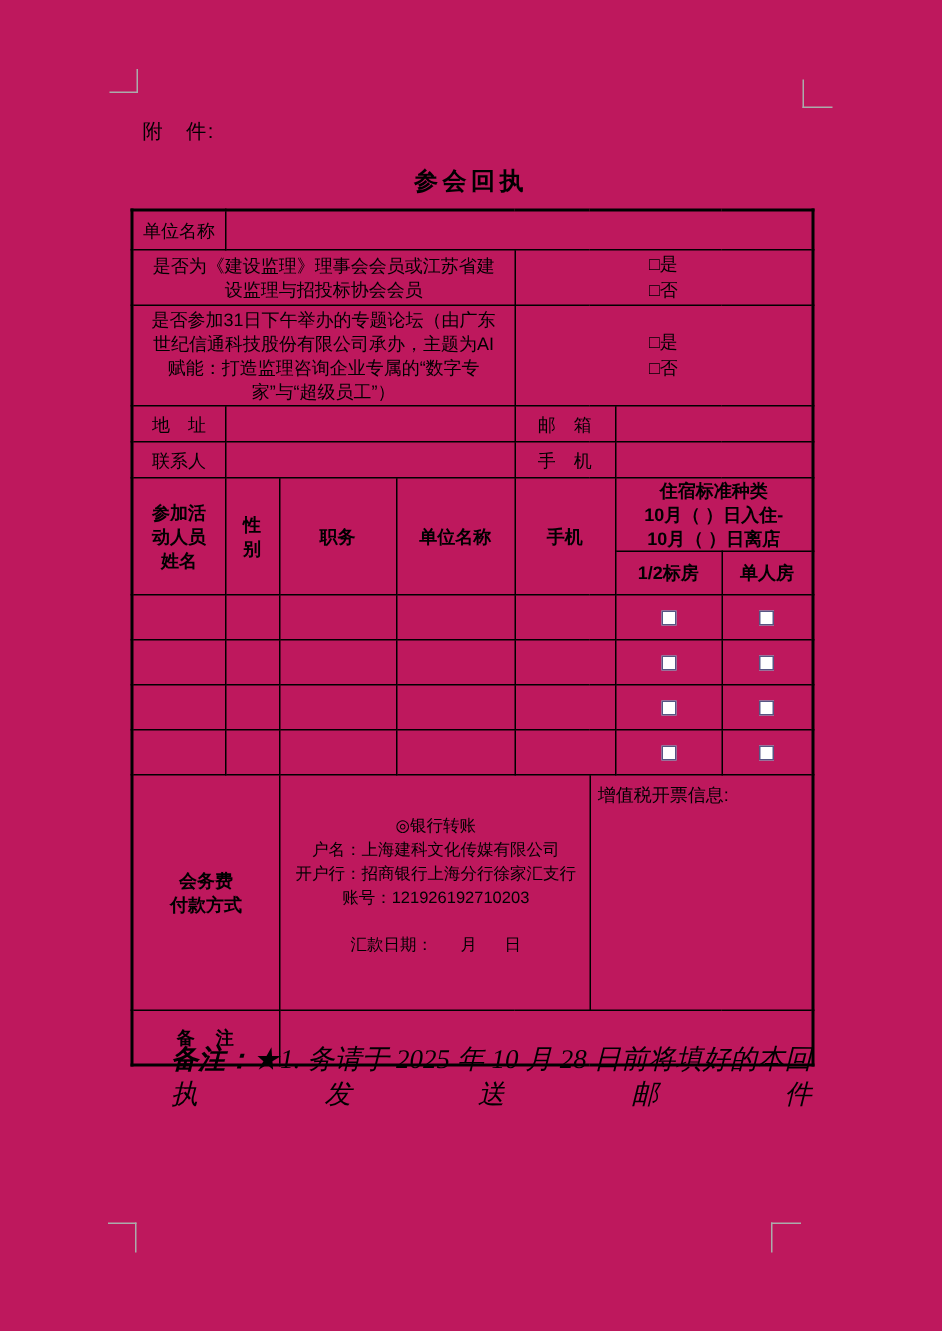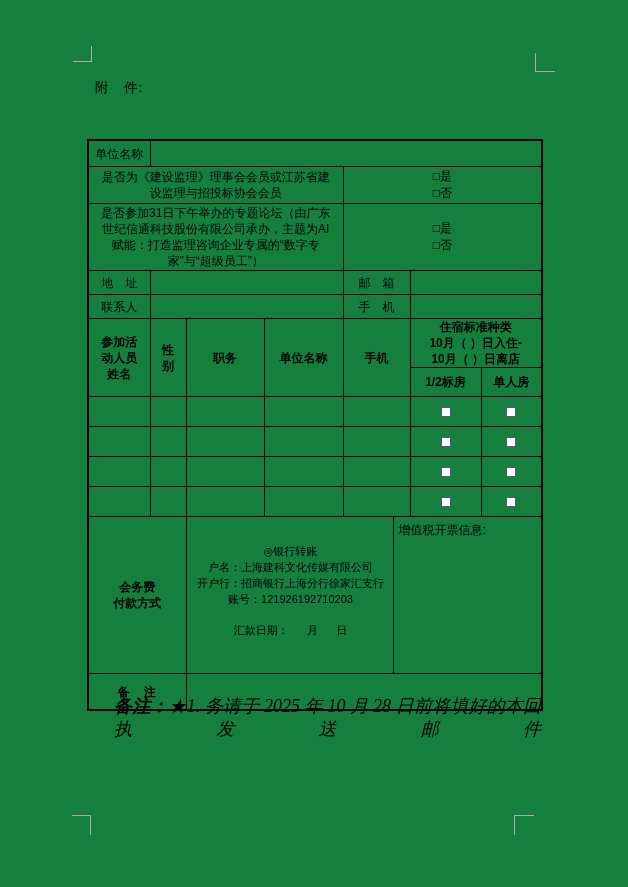--- a/index.html
+++ b/index.html
@@ -1,16 +1,16 @@
 <!DOCTYPE html>
 <html><head>
 <meta charset="utf-8">
 <style>
   html,body{margin:0;padding:0;background:#fff;}
-  .page{position:relative;width:628px;height:887px;background:#15803d;overflow:hidden;
+  .page{position:relative;width:628px;height:887px;background:#be185d;overflow:hidden;
         font-family:"Liberation Sans","DejaVu Sans",sans-serif;color:#000;}
   
   .mark{position:absolute;background:#ababab;}
   
   .attachment{position:absolute;left:95px;top:79px;font-size:13.5px;letter-spacing:1px;}
   .title{position:absolute;left:0;top:111px;width:628px;text-align:center;
          font-size:16px;font-weight:bold;letter-spacing:3px;}
   
   table.t{position:absolute;left:87px;top:139px;width:454px;border-collapse:collapse;
           table-layout:fixed;border:2px solid #000;}
@@ -60,20 +60,21 @@
   <div class="mark" style="left:73px;top:61px;width:19px;height:1px;"></div>
   <div class="mark" style="left:91px;top:46px;width:1px;height:16px;"></div>
   <div class="mark" style="left:535px;top:71px;width:20px;height:1px;"></div>
   <div class="mark" style="left:535px;top:53px;width:1px;height:19px;"></div>
   <div class="mark" style="left:72px;top:815px;width:19px;height:1px;"></div>
   <div class="mark" style="left:90px;top:815px;width:1px;height:20px;"></div>
   <div class="mark" style="left:514px;top:815px;width:20px;height:1px;"></div>
   <div class="mark" style="left:514px;top:815px;width:1px;height:20px;"></div>
 
   <div class="attachment">附　件:</div>
+  <div class="title">参会回执</div>
 
   <table class="t">
     <colgroup>
       <col style="width:62px">
         <col style="width:36px">
         <col style="width:78px">
         <col style="width:79px">
       <col style="width:50px">
         <col style="width:17px">
         <col style="width:71px">

